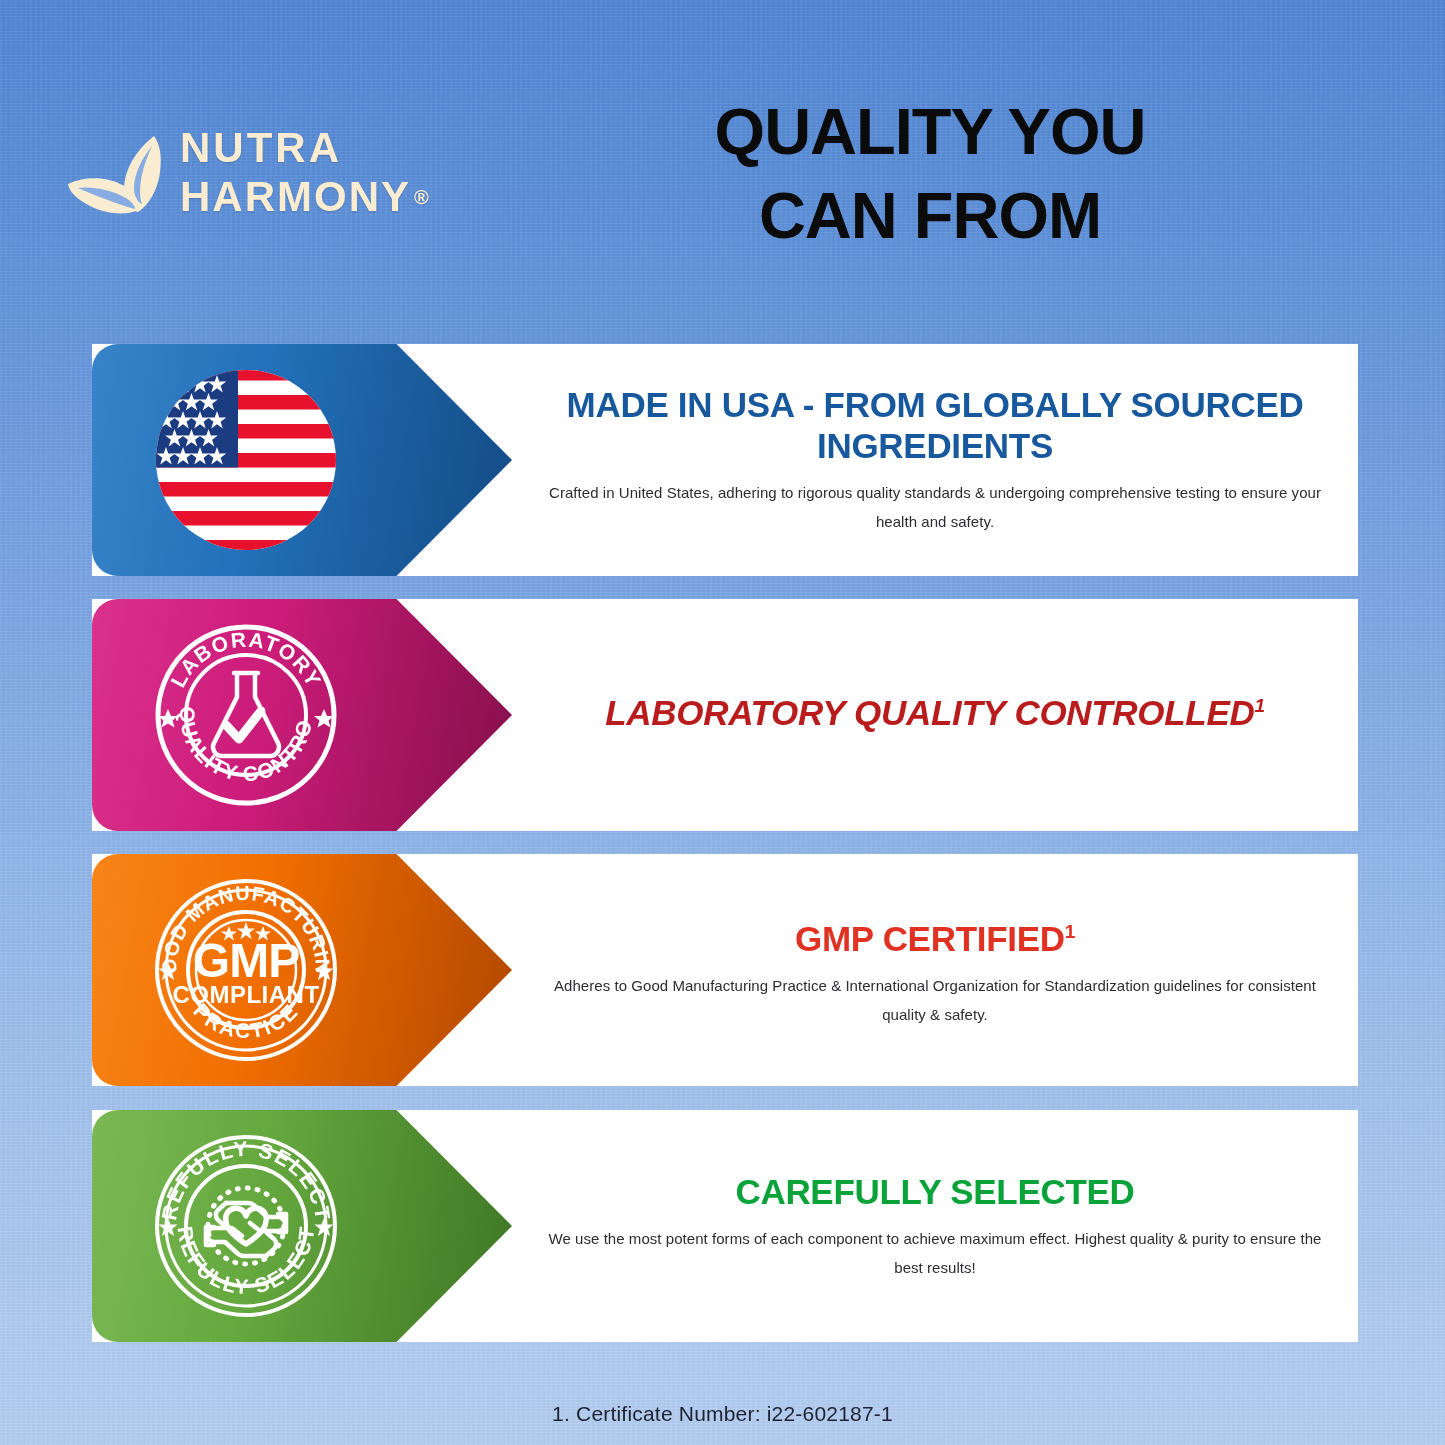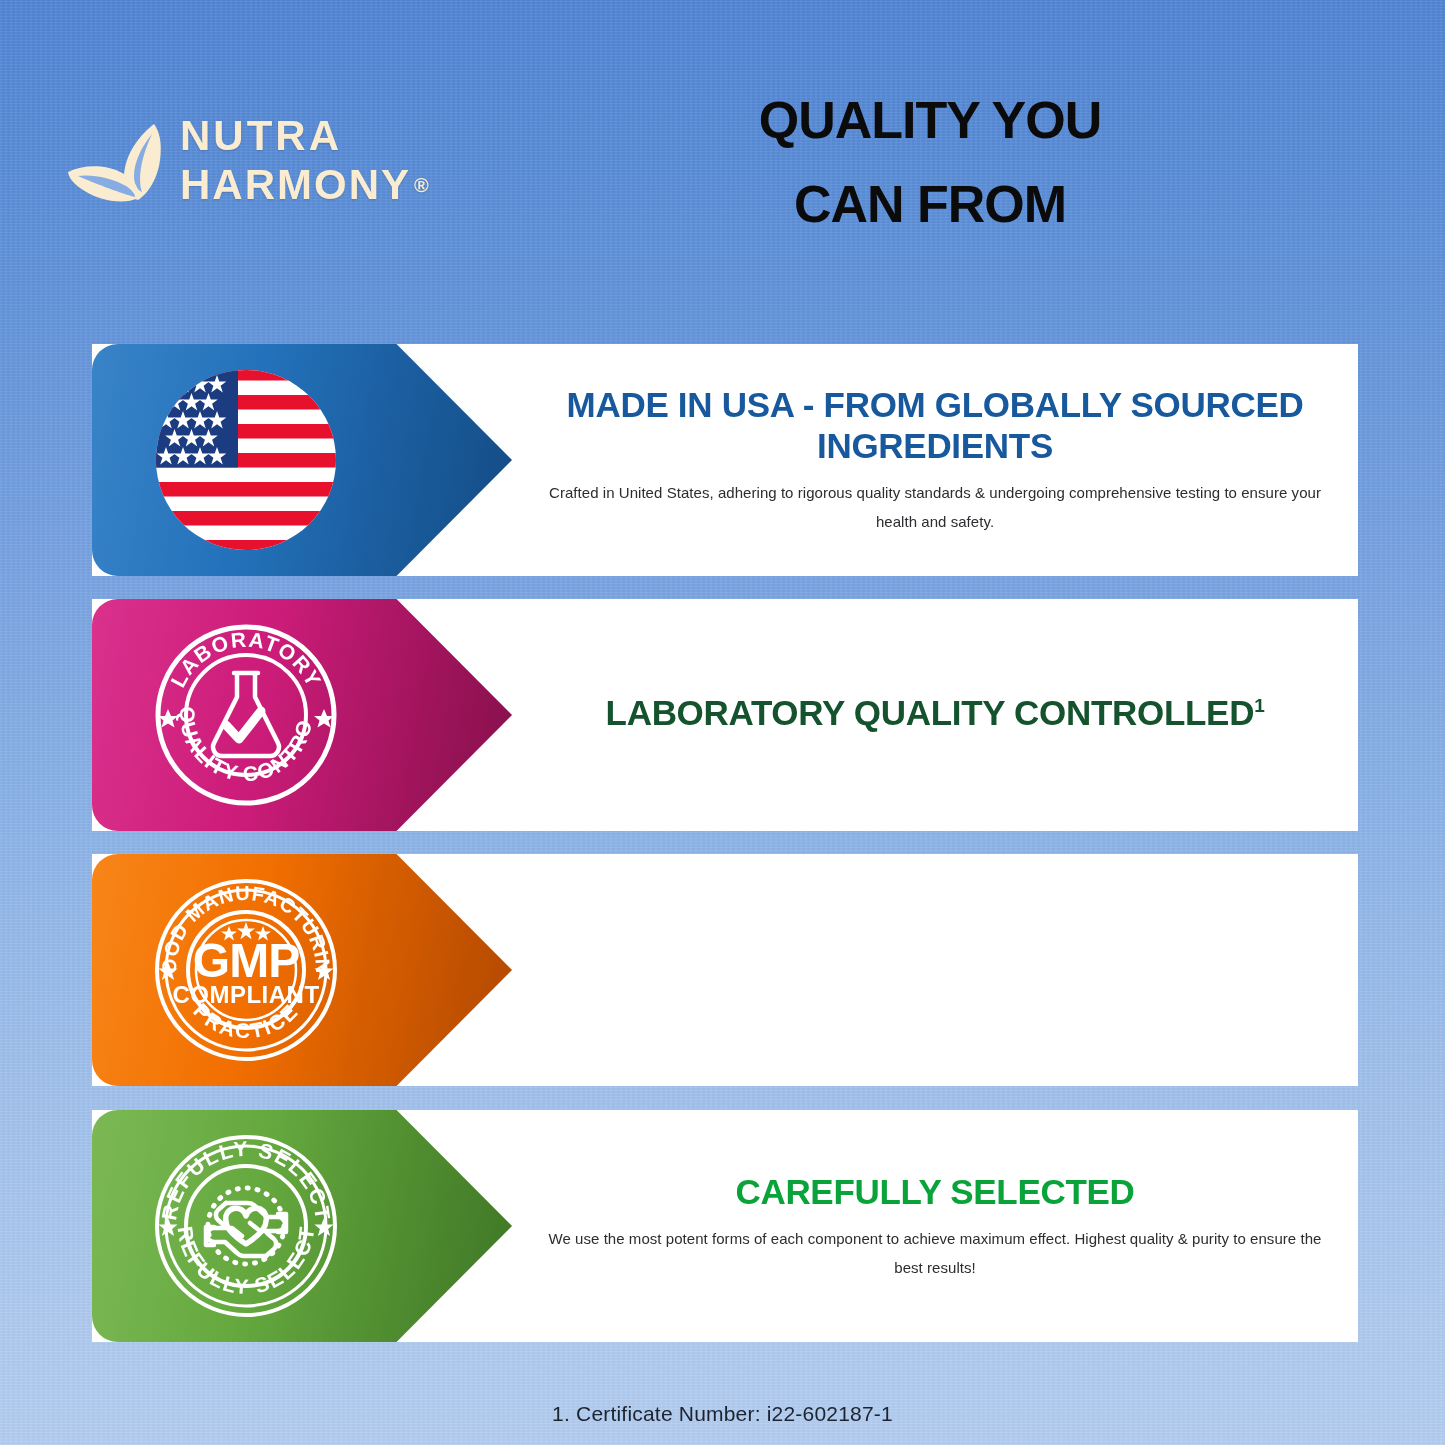--- a/index.html
+++ b/index.html
@@ -25,42 +25,42 @@
     content: "";
     position: absolute; inset: 0;
     background-image:
       repeating-linear-gradient(0deg, rgba(255,255,255,0.045) 0px, rgba(255,255,255,0.045) 1px, rgba(0,0,0,0.02) 1px, rgba(0,0,0,0.02) 3px),
       repeating-linear-gradient(90deg, rgba(255,255,255,0.03) 0px, rgba(255,255,255,0.03) 2px, rgba(0,0,0,0.012) 2px, rgba(0,0,0,0.012) 5px);
     pointer-events: none;
     z-index: 0;
   }
 
   
-  .header { position: absolute; top: 0; left: 0; width: 1445px; height: 300px; z-index: 2; }
+  .header { position: absolute; top: 12px; left: 0; width: 1445px; height: 300px; z-index: 2; }
 
   .brand { position: absolute; left: 62px; top: 112px; width: 460px; height: 120px; }
   .leaf-mark { position: absolute; left: 0px; top: 8px; width: 120px; height: 100px; }
   .brand-text { position: absolute; left: 118px; top: 0px; width: 400px; color: #f7e7c4; }
   .brand-line1 {
     font-size: 42px; font-weight: 700; letter-spacing: 3px;
     line-height: 48px; color: #f9ecd0;
     text-shadow: 0 1px 2px rgba(0,0,0,0.18);
   }
   .brand-line2 {
     font-size: 42px; font-weight: 700; letter-spacing: 2px;
     line-height: 50px; color: #f9ecd0;
     text-shadow: 0 1px 2px rgba(0,0,0,0.18);
     display: flex; align-items: flex-end;
   }
   .reg-mark { font-size: 20px; letter-spacing: 0; margin-left: 3px; vertical-align: baseline; }
 
   .headline {
     position: absolute; left: 560px; top: 78px; width: 740px;
     text-align: center; color: #0b0b0c;
-    font-size: 52px; font-weight: 700;
+    font-size: 65px; font-weight: 700;
     letter-spacing: -1px; line-height: 84px;
     font-family: "Liberation Sans", sans-serif;
   }
   .headline-l2 { display: block; }
 
   
   .rows { position: absolute; left: 0; top: 0; width: 1445px; height: 1445px; z-index: 2; }
   .row { position: absolute; left: 92px; width: 1266px; height: 232px; }
   .row-1 { top: 344px; }
   .row-2 { top: 599px; }
@@ -102,21 +102,21 @@
     align-items: center; justify-content: center;
     text-align: center;
     padding: 0 22px;
   }
   .feat-title {
     font-size: 35px; font-weight: 700; line-height: 41px;
     letter-spacing: -0.3px; margin-bottom: 12px;
   }
   .feat-title sup { font-size: 19px; vertical-align: super; font-weight: 700; }
   .t-blue   { color: #17599c; }
-  .t-pink   { color: #14532d; }
+  .t-pink   { color: #b91c1c; font-style: italic; }
   .t-red    { color: #e03223; }
   .t-green  { color: #09a33a; }
 
   .feat-desc {
     font-size: 15px; font-weight: 400; line-height: 29px;
     color: #2d2d31; letter-spacing: 0.05px;
     max-width: 790px;
   }
 
   
@@ -276,20 +276,26 @@
         <polygon points="172,86 174.6,92.6 181.6,92.6 176.1,97 178.1,104 172,99.9 165.9,104 167.9,97 162.4,92.6 169.4,92.6" fill="#ffffff"></polygon>
         <g fill="#ffffff">
           <polygon points="77,50 79,55.5 85,55.5 80.2,59 82,64.5 77,61 72,64.5 73.8,59 69,55.5 75,55.5"></polygon>
           <polygon points="94,46 96.3,52.6 103,52.6 97.6,56.6 99.6,63.2 94,59.2 88.4,63.2 90.4,56.6 85,52.6 91.7,52.6"></polygon>
           <polygon points="111,50 113,55.5 119,55.5 114.2,59 116,64.5 111,61 106,64.5 107.8,59 103,55.5 109,55.5"></polygon>
         </g>
         <text x="94" y="101" font-family="Liberation Sans, sans-serif" font-size="48" font-weight="700" fill="#ffffff" text-anchor="middle" letter-spacing="-1">GMP</text>
         <text x="94" y="127" font-family="Liberation Sans, sans-serif" font-size="24" font-weight="700" fill="#ffffff" text-anchor="middle" letter-spacing="0.5">COMPLIANT</text>
       </svg>
     </div>
+    <div class="text-block">
+      <div class="feat-title t-red">
+        <span>GMP CERTIFIED</span><sup>1</sup>
+      </div>
+      <div class="feat-desc">Adheres to Good Manufacturing Practice &amp; International Organization for Standardization guidelines for consistent quality &amp; safety.</div>
+    </div>
   </div>
 
   <div class="row row-4">
     <div class="card"></div>
     <div class="badge-panel p-green"></div>
     <div class="badge-wrap">
       <svg viewBox="0 0 188 188" xmlns="http://www.w3.org/2000/svg">
         <defs>
           <path id="csTop" d="M 94 94 m -70 0 a 70 70 0 1 1 140 0" fill="none"></path>
           <path id="csBot" d="M 26 94 a 68 68 0 0 0 136 0" fill="none"></path>

